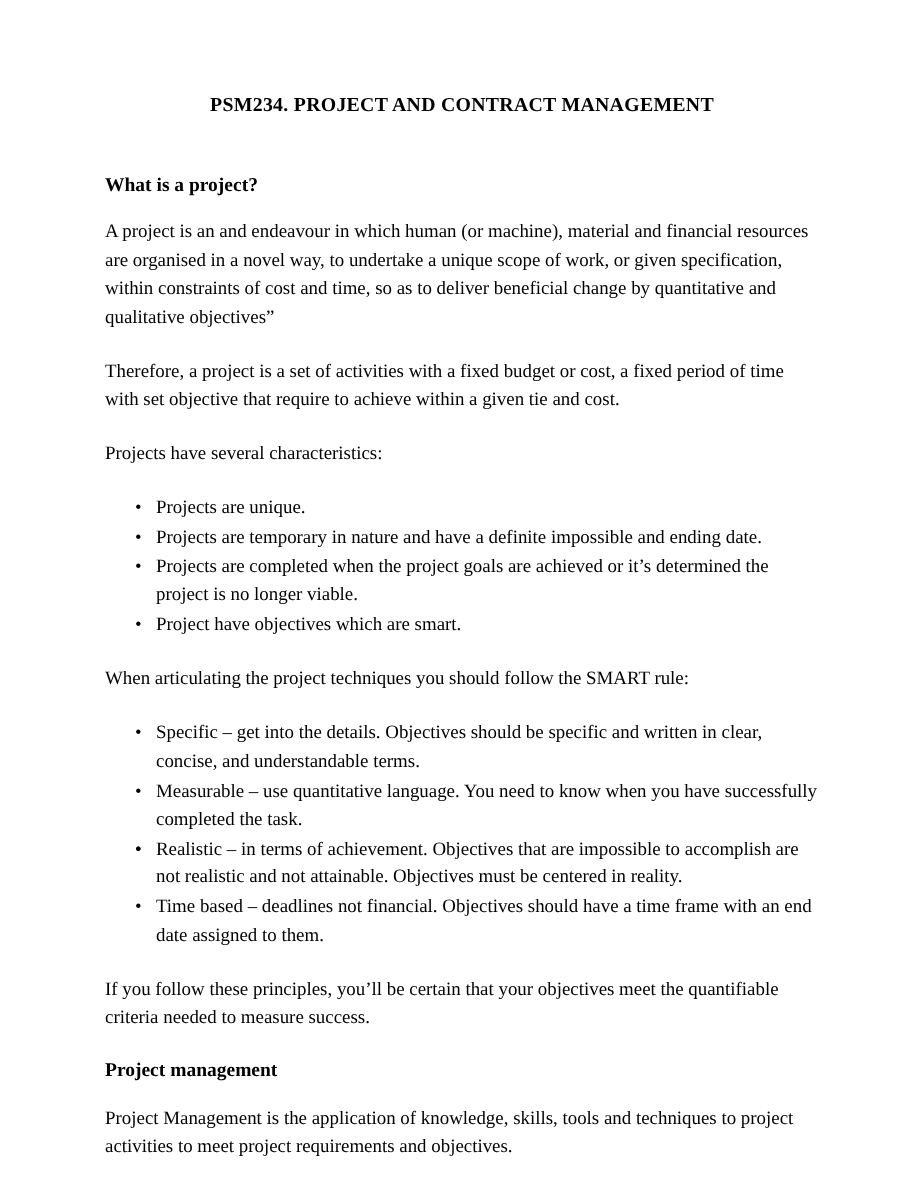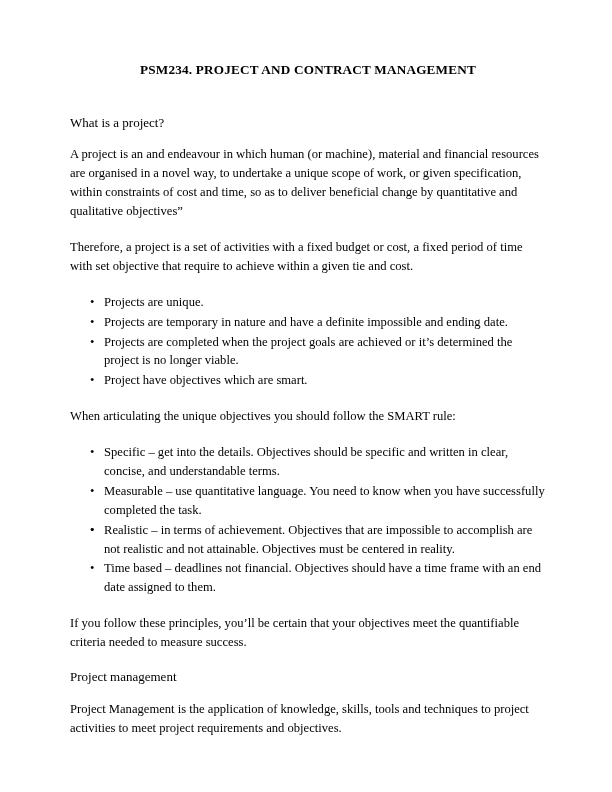--- a/index.html
+++ b/index.html
@@ -31,21 +31,21 @@
   .doc-title {
     font-size: 13.2px;
     font-weight: bold;
     text-align: center;
     letter-spacing: 0.2px;
     margin: 0 0 36px 0;
     line-height: 1.25;
   }
   .heading {
     font-size: 13px;
-    font-weight: normal;
+    font-weight: bold;
     margin: 0 0 14px 0;
     line-height: 1.3;
   }
   .heading.spaced-top {
   }
   p.para {
     font-size: 12.6px;
     line-height: 1.50;
     margin: 0 0 17px 0;
     text-align: left;
@@ -83,41 +83,42 @@
   <div class="content">
 
     <h1 class="doc-title">PSM234. PROJECT AND CONTRACT MANAGEMENT</h1>
 
     <h2 class="heading">What is a project?</h2>
 
     <p class="para">A project is an and endeavour in which human (or machine), material and financial resources are organised in a novel way, to undertake a unique scope of work, or given specification, within constraints of cost and time, so as to deliver beneficial change by quantitative and qualitative objectives”</p>
 
     <p class="para">Therefore, a project  is a set of activities with a fixed budget or cost, a fixed period of time with set objective that require to achieve within a given tie and cost.</p>
 
+    <p class="para lead-in">Projects have several characteristics:</p>
 
     <ul class="bullets">
       <li>
         <span class="marker">•</span>
         <span>Projects are unique.</span>
       </li>
       <li>
         <span class="marker">•</span>
         <span>Projects are temporary in nature and have a definite impossible and ending date.</span>
       </li>
       <li>
         <span class="marker">•</span>
         <span>Projects are completed when the project goals are achieved or it’s determined the project is no longer viable.</span>
       </li>
       <li>
         <span class="marker">•</span>
         <span>Project have objectives which are smart.</span>
       </li>
     </ul>
 
-    <p class="para lead-in">When articulating the unique objectives you should follow the SMART rule:</p>
+    <p class="para lead-in">When articulating the project techniques you should follow the SMART rule:</p>
 
     <ul class="bullets">
       <li>
         <span class="marker">•</span>
         <span>Specific – get into the details. Objectives should be specific and written in clear, concise, and understandable terms.</span>
       </li>
       <li>
         <span class="marker">•</span>
         <span>Measurable – use quantitative language. You need to know when you have successfully completed the task.</span>
       </li>

